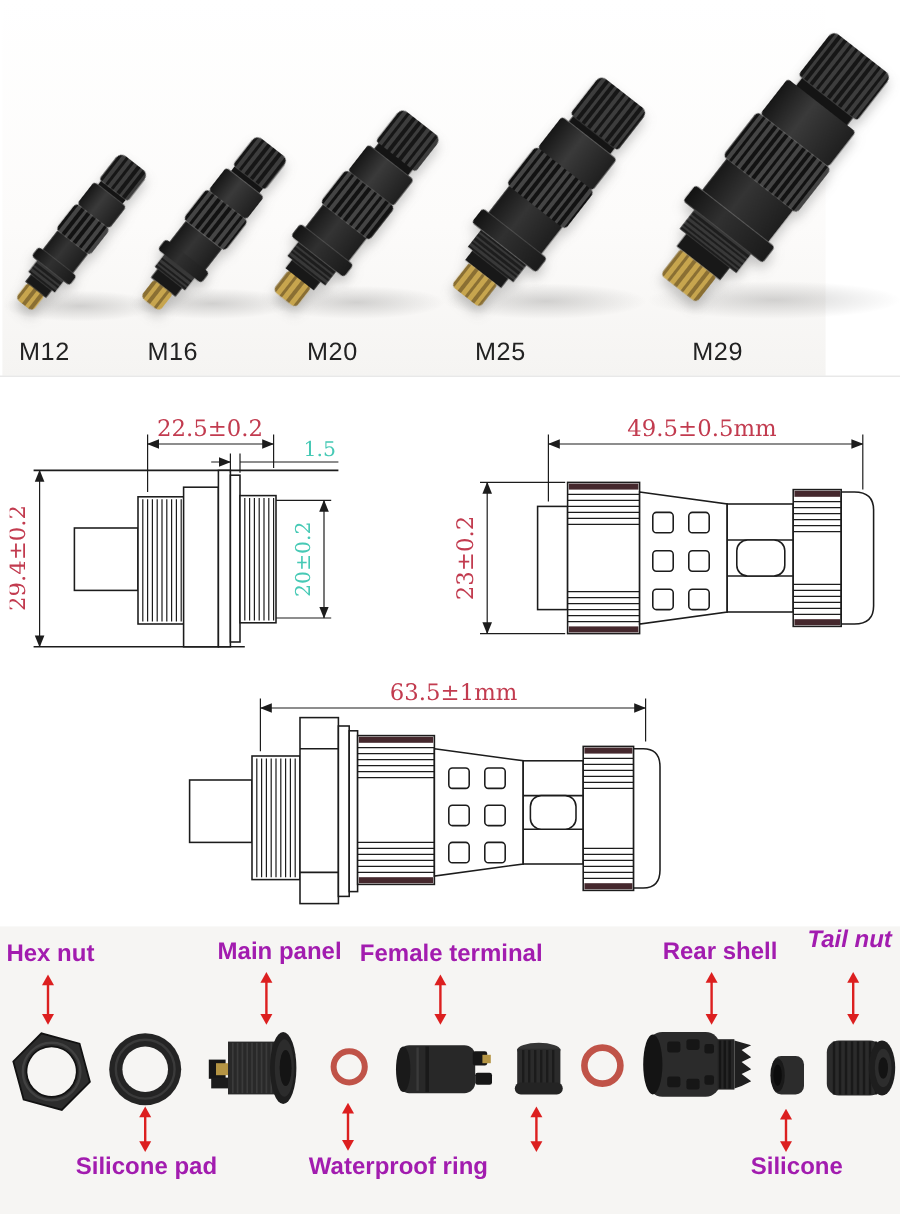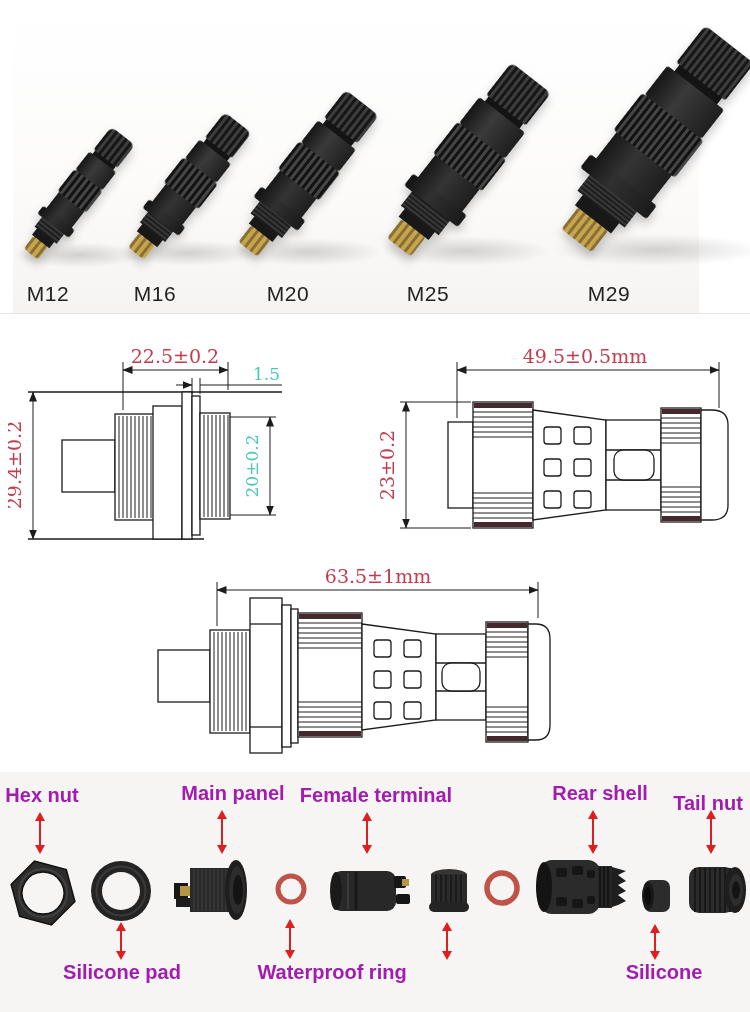--- a/index.html
+++ b/index.html
@@ -1,20 +1,20 @@
 <!DOCTYPE html>
 <html><head>
 <meta charset="utf-8">
 <style>
   html,body{margin:0;padding:0;background:#fff;}
   .page{position:relative;width:750px;height:1012px;overflow:hidden;background:#fff;
         font-family:"Liberation Sans",sans-serif;}
 
   
-  .photos{position:absolute;left:13px;top:0;width:686px;height:313px;
+  .photos{position:absolute;left:2px;top:0;width:686px;height:313px;
           background:linear-gradient(180deg,#ffffff 0%,#fcfbfa 60%,#f5f4f2 100%);}
   .cshadow{position:absolute;border-radius:50%;
            background:radial-gradient(ellipse at center,rgba(50,50,50,.20) 0%,rgba(50,50,50,0) 70%);}
   .connector{position:absolute;display:flex;flex-direction:column;align-items:center;
              transform:rotate(38deg);transform-origin:center;
              filter:drop-shadow(3px 5px 5px rgba(70,70,70,.30));}
   .s-cap{height:19%;width:86%;border-radius:6px 6px 3px 3px;
          background:repeating-linear-gradient(90deg,#161616 0 3px,#3d3d3d 3px 6px);}
   .s-neck{height:3%;width:76%;background:#141414;}
   .s-ubody{height:15%;width:100%;border-radius:3px;
@@ -259,21 +259,21 @@
       <text class="dred" x="240" y="31" text-anchor="middle">63.5±1mm</text>
     </g>
   </svg>
 
   <div class="exploded">
 
     <div class="plabel" style="left:42px;top:12px;">Hex nut</div>
     <div class="plabel" style="left:233px;top:10px;">Main panel</div>
     <div class="plabel" style="left:376px;top:12px;">Female terminal</div>
     <div class="plabel" style="left:600px;top:10px;">Rear shell</div>
-    <div class="plabel" style="left:708px;top:20px;">Tail nut</div>
+    <div class="plabel" style="left:708px;top:0;font-style:italic;">Tail nut</div>
 
     <div class="varrow" style="left:39px;top:48px;height:26px;"></div>
     <div class="varrow" style="left:221px;top:46px;height:28px;"></div>
     <div class="varrow" style="left:366px;top:48px;height:26px;"></div>
     <div class="varrow" style="left:592px;top:46px;height:28px;"></div>
     <div class="varrow" style="left:710px;top:46px;height:28px;"></div>
 
     <svg class="part" style="left:8px;top:85px;" width="70" height="70" viewBox="0 0 70 70">
       <path fill-rule="evenodd" fill="#2c2c2c" stroke="#121212" stroke-width="1.5" d="M66.9,44.5 L43.5,67.9 L11.7,59.3 L3.1,27.5 L26.5,4.1 L58.3,12.7 Z
                M35,15 a21,21 0 1,0 0.02,0 z"></path>

